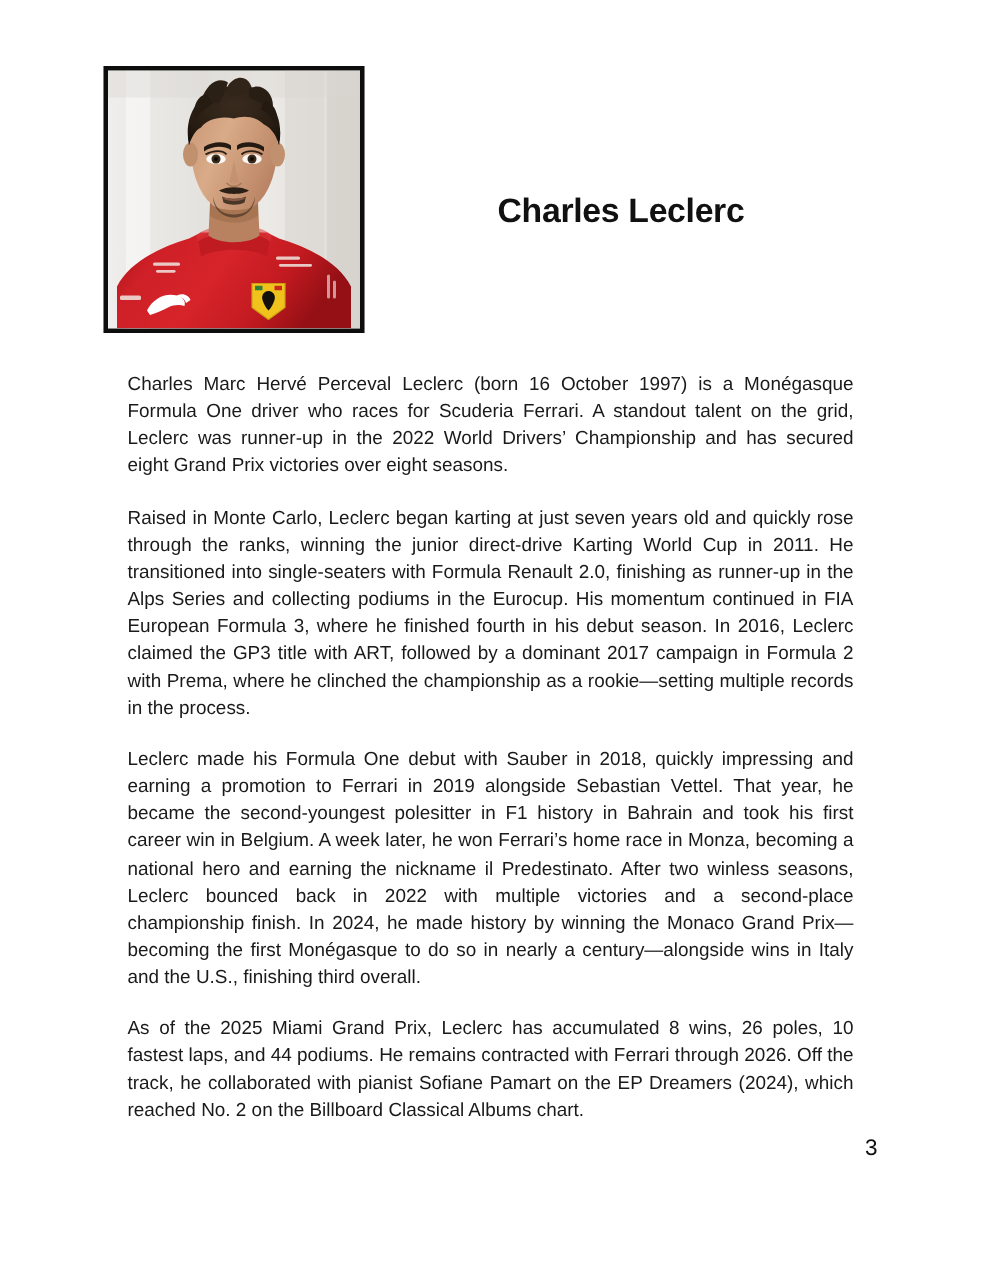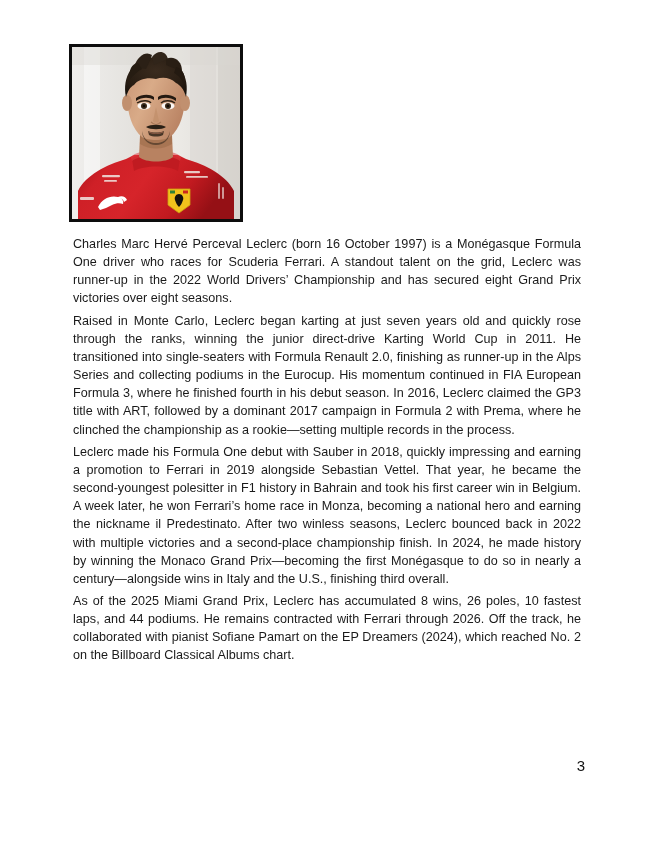--- a/index.html
+++ b/index.html
@@ -53,21 +53,21 @@
   }
 
   
   .body-column {
     position: absolute;
     left: 69px;
     top: 231px;
     width: 516px;
   }
   .body-column p {
-    margin: 4px;
+    margin: 16px;
     font-size: 12.6px;
     line-height: 18.15px;
     text-align: justify;
     text-justify: inter-word;
     color: #1a1a1a;
     letter-spacing: 0.01px;
   }
   .body-column p:last-child { text-align: justify; }
 
   
@@ -188,20 +188,21 @@
           <path d="M11 5 C8 5 6 8 7 11 C8 14 9 16 11 18 C13 16 14 14 15 11 C16 8 14 5 11 5 Z" fill="#14110c"></path>
           <rect x="2" y="1.5" width="5" height="3" fill="#1b7a3a" opacity="0.9"></rect>
           <rect x="15" y="1.5" width="5" height="3" fill="#c8181f" opacity="0.9"></rect>
         </g>
 
         <rect x="0" y="0" width="168" height="172" fill="none"></rect>
       </g>
     </svg>
   </div>
 
+  <h1 class="doc-title">Charles Leclerc</h1>
 
   <div class="body-column">
     <p>Charles Marc Hervé Perceval Leclerc (born 16 October 1997) is a Monégasque Formula One driver who races for Scuderia Ferrari. A standout talent on the grid, Leclerc was runner-up in the 2022 World Drivers’ Championship and has secured eight Grand Prix victories over eight seasons.</p>
     <p>Raised in Monte Carlo, Leclerc began karting at just seven years old and quickly rose through the ranks, winning the junior direct-drive Karting World Cup in 2011. He transitioned into single-seaters with Formula Renault 2.0, finishing as runner-up in the Alps Series and collecting podiums in the Eurocup. His momentum continued in FIA European Formula 3, where he finished fourth in his debut season. In 2016, Leclerc claimed the GP3 title with ART, followed by a dominant 2017 campaign in Formula 2 with Prema, where he clinched the championship as a rookie—setting multiple records in the process.</p>
     <p>Leclerc made his Formula One debut with Sauber in 2018, quickly impressing and earning a promotion to Ferrari in 2019 alongside Sebastian Vettel. That year, he became the second-youngest polesitter in F1 history in Bahrain and took his first career win in Belgium. A week later, he won Ferrari’s home race in Monza, becoming a national hero and earning the nickname il Predestinato. After two winless seasons, Leclerc bounced back in 2022 with multiple victories and a second-place championship finish. In 2024, he made history by winning the Monaco Grand Prix—becoming the first Monégasque to do so in nearly a century—alongside wins in Italy and the U.S., finishing third overall.</p>
     <p>As of the 2025 Miami Grand Prix, Leclerc has accumulated 8 wins, 26 poles, 10 fastest laps, and 44 podiums. He remains contracted with Ferrari through 2026. Off the track, he collaborated with pianist Sofiane Pamart on the EP Dreamers (2024), which reached No. 2 on the Billboard Classical Albums chart.</p>
   </div>
 
   <div class="page-number">3</div>
 

